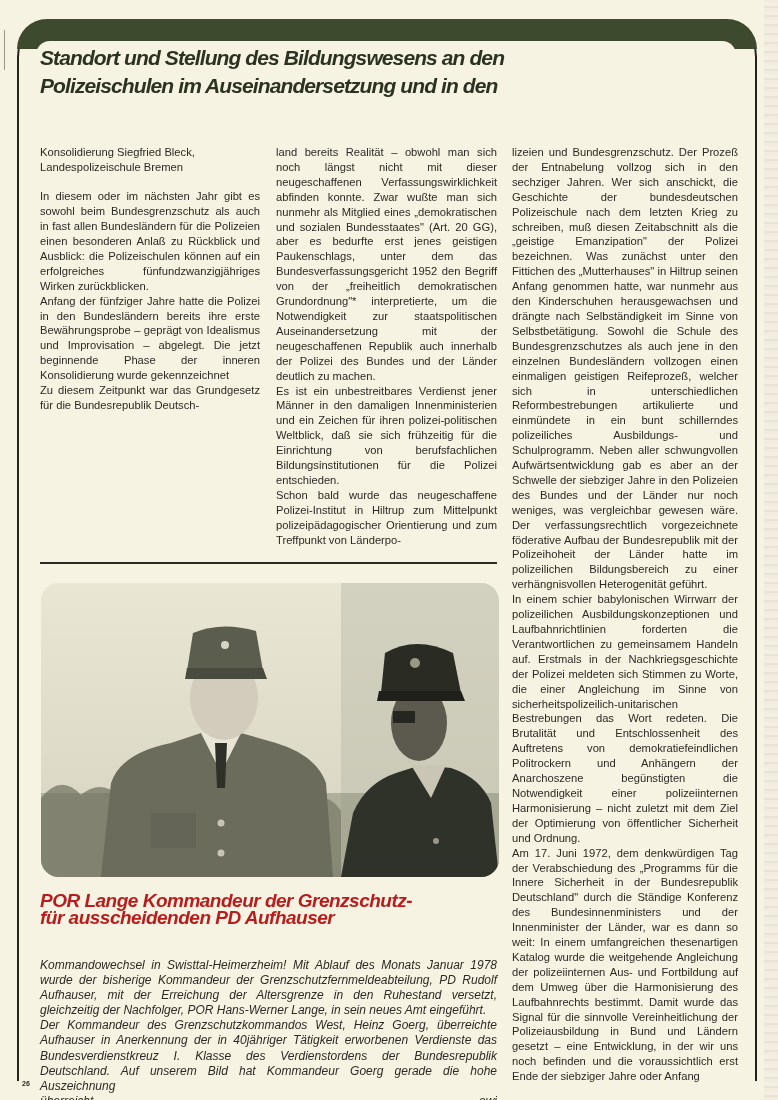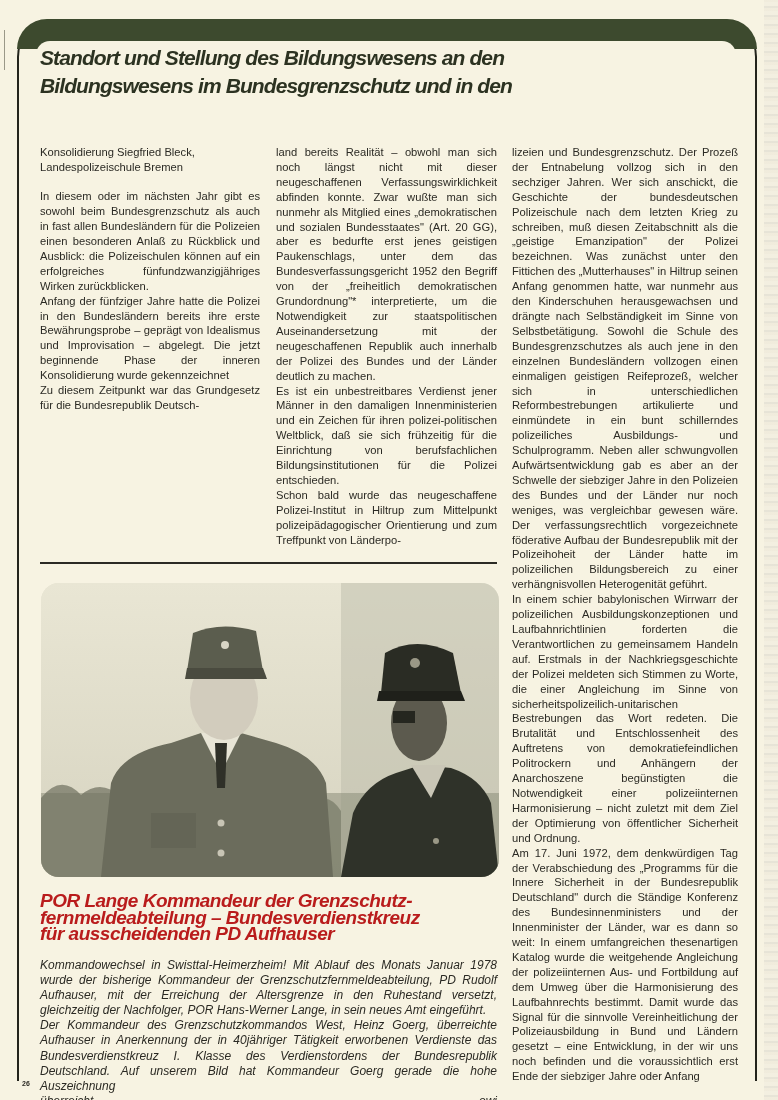--- a/index.html
+++ b/index.html
@@ -55,21 +55,21 @@
 
 <div class="scan-edge-left"></div>
 <div class="scan-edge-right"></div>
 
 <div class="frame"></div>
 <div class="top-bar"></div>
 <div class="top-bar-inner"></div>
 
 <h1 class="headline">
   <span>Standort und Stellung des Bildungswesens an den</span>
-  <span>Bildungswesens im Bundesgrenzschutz und in den</span>
+  <span>Polizeischulen im Auseinandersetzung und in den</span>
 </h1>
 
 <div class="col col1">
   <div class="author">
     <div>Konsolidierung Siegfried Bleck,</div>
     <div>Landespolizeischule Bremen</div>
   </div>
   <p>In diesem oder im nächsten Jahr gibt es sowohl beim Bundesgrenzschutz als auch in fast allen Bundesländern für die Polizeien einen besonderen Anlaß zu Rückblick und Ausblick: die Polizeischulen können auf ein erfolgreiches fünfundzwanzigjähriges Wirken zurückblicken.</p>
   <p>Anfang der fünfziger Jahre hatte die Polizei in den Bundesländern bereits ihre erste Bewährungsprobe – geprägt von Idealismus und Improvisation – abgelegt. Die jetzt beginnende Phase der inneren Konsolidierung wurde gekennzeichnet</p>
   <p>Zu diesem Zeitpunkt war das Grundgesetz für die Bundesrepublik Deutsch-</p>
@@ -120,21 +120,20 @@
     <rect x="352" y="128" width="22" height="12" fill="#25261f"></rect>
     <path d="M340 110 L344 70 Q375 52 412 70 L420 110Z" fill="#2a2c24"></path>
     <path d="M338 108 L420 108 L424 118 L336 118Z" fill="#1f201a"></path>
     <circle cx="374" cy="80" r="5" fill="#9a9886"></circle>
     <circle cx="395" cy="258" r="3" fill="#9a9886"></circle>
   </svg>
 </div>
 
 <h2 class="sub-headline">
   <span>POR Lange Kommandeur der Grenzschutz-</span>
-  <span>fernmeldeabteilung – Bundesverdienstkreuz</span>
   <span>für ausscheidenden PD Aufhauser</span>
 </h2>
 
 <div class="caption">
   <p>Kommandowechsel in Swisttal-Heimerzheim! Mit Ablauf des Monats Januar 1978 wurde der bisherige Kommandeur der Grenzschutzfernmeldeabteilung, PD Rudolf Aufhauser, mit der Erreichung der Altersgrenze in den Ruhestand versetzt, gleichzeitig der Nachfolger, POR Hans-Werner Lange, in sein neues Amt eingeführt.</p>
   <p>Der Kommandeur des Grenzschutzkommandos West, Heinz Goerg, überreichte Aufhauser in Anerkennung der in 40jähriger Tätigkeit erworbenen Verdienste das Bundesverdienstkreuz I. Klasse des Verdienstordens der Bundesrepublik Deutschland. Auf unserem Bild hat Kommandeur Goerg gerade die hohe Auszeichnung</p>
   <div class="last-line">
     <span>überreicht</span>
     <span>owi</span>
   </div>

